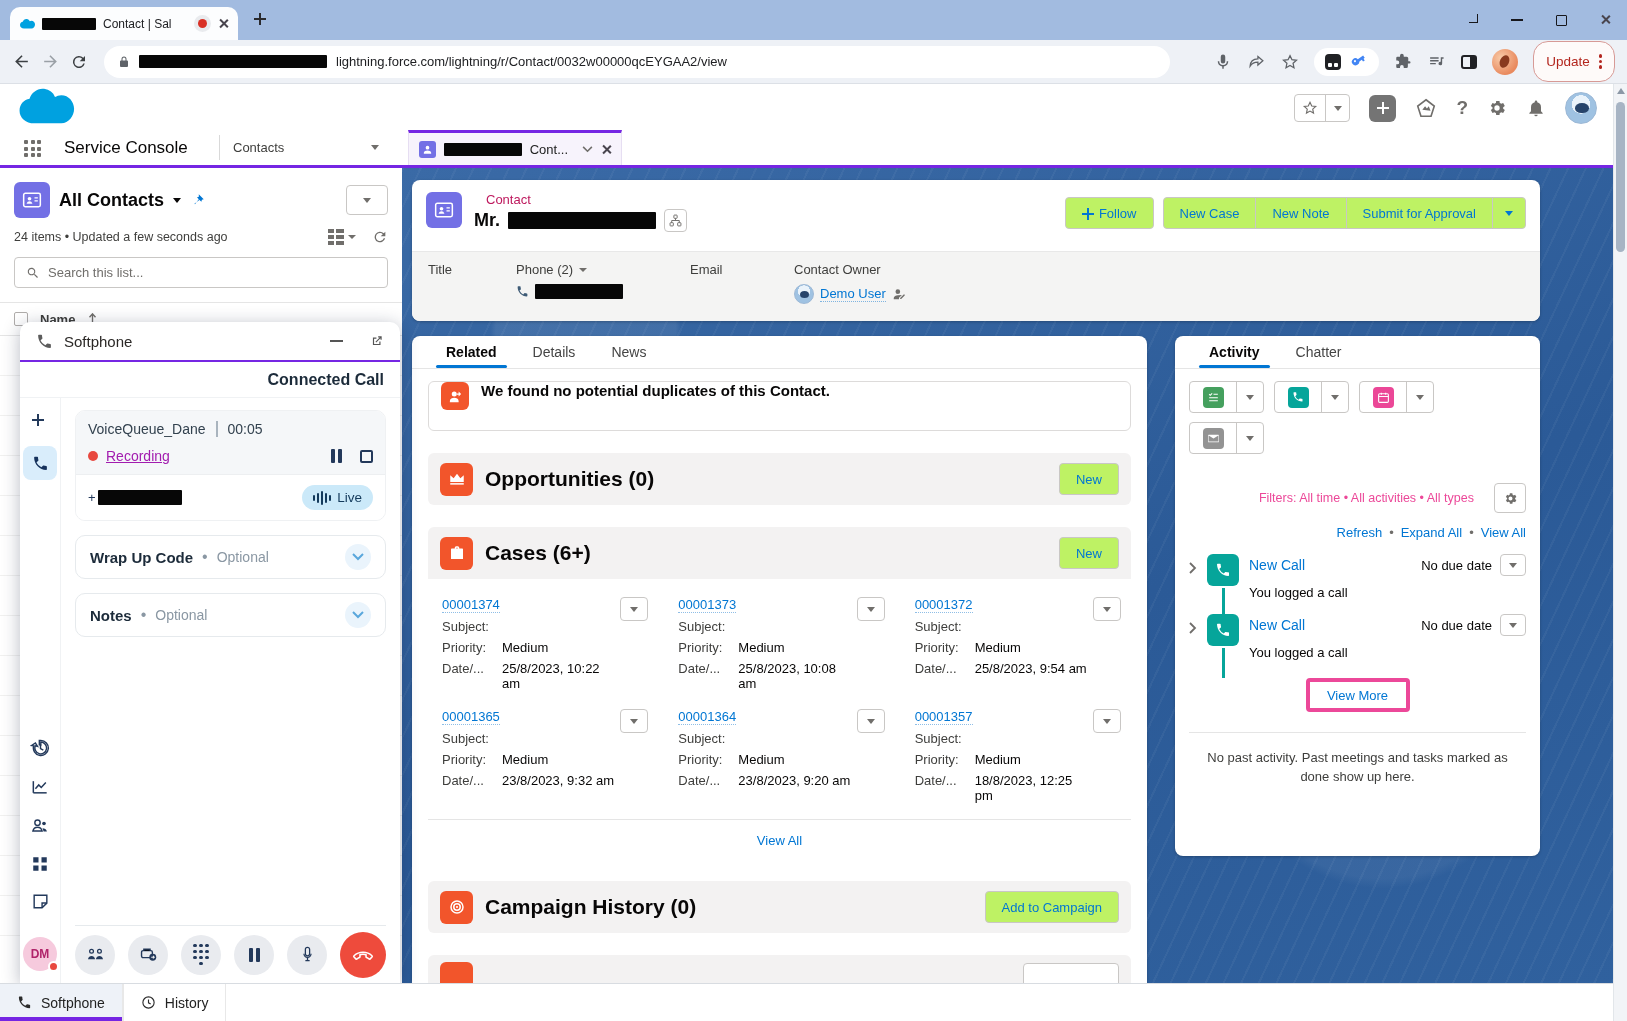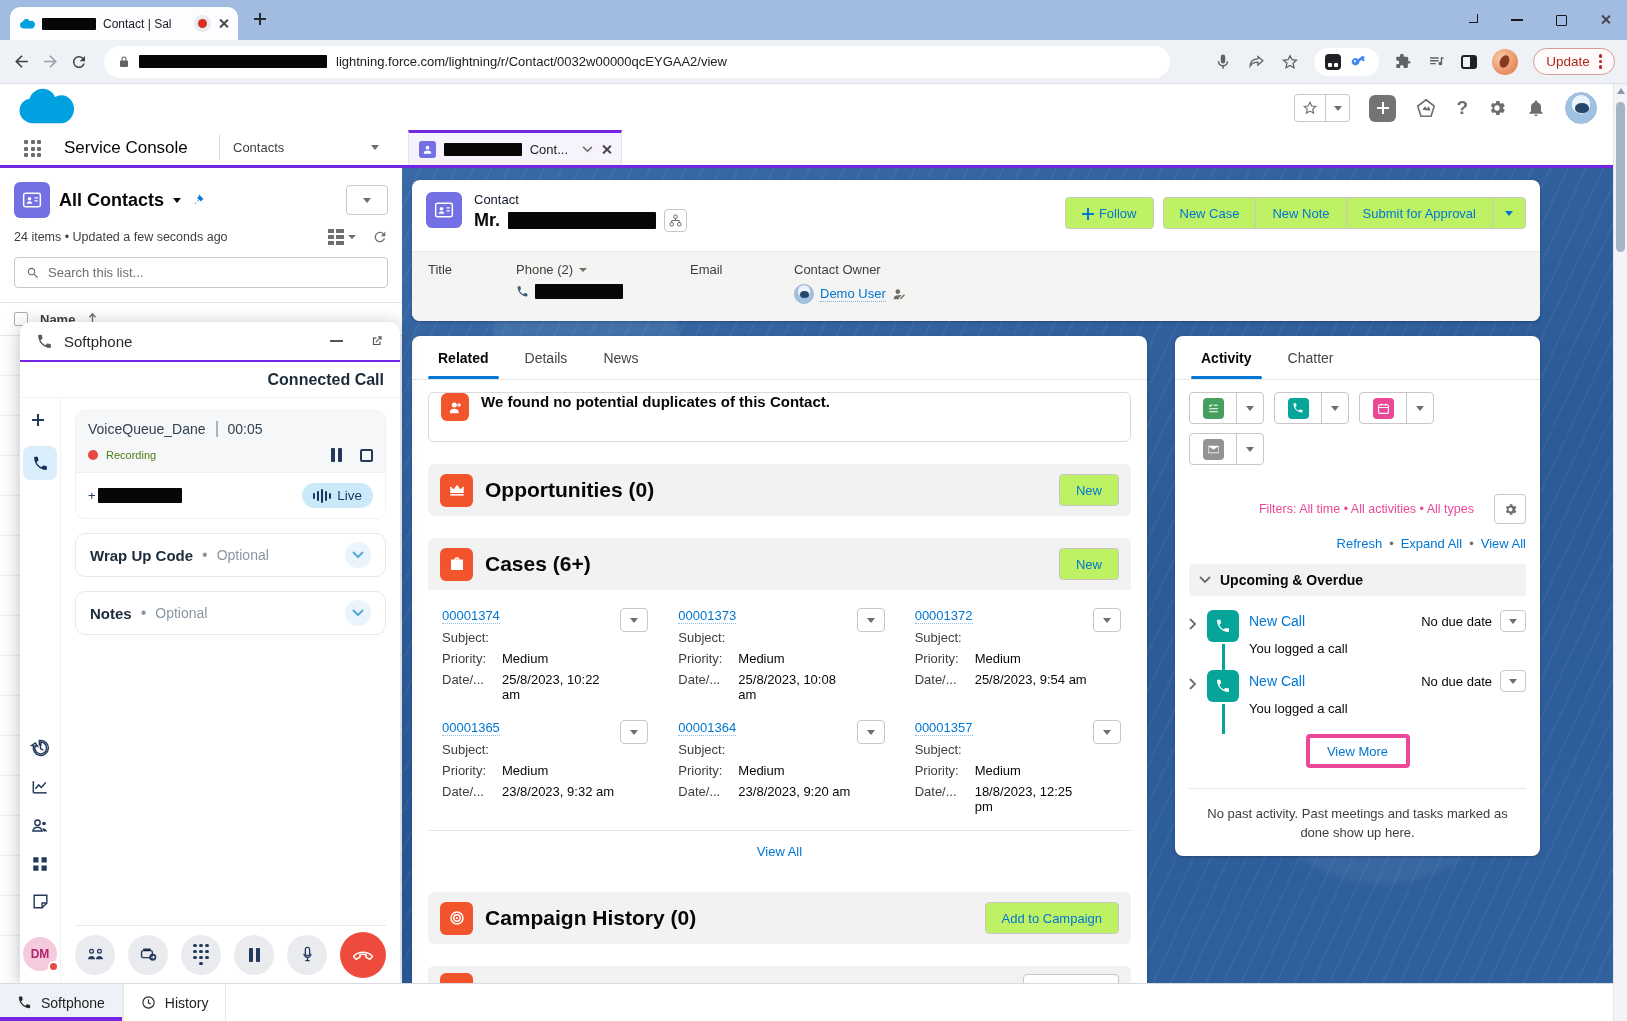--- a/index.html
+++ b/index.html
@@ -34,21 +34,21 @@
   .addressbar{width:1066px;height:32px;background:#fff;border-radius:16px;display:flex;align-items:center;gap:9px;padding:0 14px;margin-left:6px;}
   .url{font-size:13px;color:#202124;white-space:nowrap;}
   .tb-right{margin-left:auto;display:flex;align-items:center;gap:15px;color:#5F6368;}
   .ext-pill{display:flex;align-items:center;gap:10px;background:#fff;border-radius:14px;height:28px;padding:0 11px;}
   .ext-dark{width:16px;height:16px;border-radius:4px;background:#202124;position:relative;}
   .ext-dark::after{content:"";position:absolute;left:3px;bottom:3px;width:4px;height:4px;background:#fff;border-radius:1px;box-shadow:6px 0 0 #fff;}
   .panel-ic{width:16px;height:14px;border:2px solid #202124;border-radius:3px;position:relative;}
   .panel-ic::after{content:"";position:absolute;right:0;top:0;width:5px;height:10px;background:#202124;}
   .avatar-br{width:26px;height:26px;border-radius:50%;background:radial-gradient(circle at 35% 35%,#F8CBA8,#E98A5E 70%);position:relative;}
   .avatar-br::after{content:"";position:absolute;left:8px;top:6px;width:9px;height:13px;border-radius:50%;background:#8A3A1E;transform:rotate(25deg);}
-  .update-pill{display:flex;align-items:center;gap:9px;height:27px;border:1.5px solid #D79A96;border-radius:15px;padding:0 12px;color:#B3261E;font-size:13.5px;background:#FEFAF9;}
+  .update-pill{display:flex;align-items:center;gap:9px;height:41px;border:1.5px solid #D79A96;border-radius:15px;padding:0 12px;color:#B3261E;font-size:13.5px;background:#FEFAF9;}
   .kebab{display:flex;flex-direction:column;gap:2.4px;}
   .kebab i{width:3.2px;height:3.2px;border-radius:50%;background:#B3261E;}
 
   
   .sfheader{position:absolute;left:0;top:84px;width:1627px;height:46px;background:#fff;}
   .sflogo{position:absolute;left:14px;top:3px;}
   .sfsearch{position:absolute;left:553px;top:8px;width:385px;height:31px;border:1px solid #C9C7C5;border-radius:4px;display:flex;align-items:center;gap:8px;padding:0 11px;color:#706E6B;background:#fff;}
   .sfsearch input{border:none;outline:none;flex:1;font-size:13px;font-family:inherit;color:#080707;background:transparent;}
   .sfsearch input::placeholder{color:#706E6B;}
   .sfright{position:absolute;right:30px;top:8px;display:flex;align-items:center;gap:19px;color:#706E6B;}
@@ -103,21 +103,21 @@
   .rail-group{margin-top:auto;display:flex;flex-direction:column;gap:19px;align-items:center;margin-bottom:26px;}
   .dm{width:34px;height:34px;border-radius:50%;background:#F6CADD;color:#B0246A;font-size:12px;font-weight:bold;display:flex;align-items:center;justify-content:center;position:relative;}
   .dm i{position:absolute;right:-2px;bottom:-1px;width:11px;height:11px;border-radius:50%;background:#E8483F;border:2px solid #fff;}
   .sp-content{flex:1;padding:12px 14px 0 14px;display:flex;flex-direction:column;min-height:0;}
   .call-card{border:1px solid #EFF1F3;border-radius:10px;overflow:hidden;}
   .cc-top{background:#F5F7F9;padding:10px 12px;}
   .cc-r1{display:flex;align-items:center;gap:10px;font-size:14px;color:#33424F;}
   .cc-div{width:2px;height:16px;background:#A9B4BE;}
   .cc-r2{display:flex;align-items:center;gap:8px;margin-top:11px;color:#23395B;}
   .rdot{width:10px;height:10px;border-radius:50%;background:#E8483F;}
-  .rec-t{font-size:11px;color:#4d7c0f;flex:1;}
+  .rec-t{font-size:14px;color:#a21caf;flex:1;text-decoration:underline;}
   .pause{display:flex;gap:3px;}
   .pause i{width:4px;height:14px;background:#23395B;border-radius:1px;}
   .stopi{width:13px;height:13px;border:2px solid #23395B;border-radius:2px;margin-left:10px;}
   .cc-r3{background:#fff;border-top:1px solid #EDEFF1;padding:10px 12px;display:flex;align-items:center;gap:2px;font-size:13px;color:#23395B;}
   .live{margin-left:auto;display:flex;align-items:center;gap:6px;background:#CBE9F9;border-radius:14px;padding:5px 11px;font-size:13.5px;color:#133A5C;}
   .wave{display:flex;gap:2px;align-items:center;height:14px;}
   .wave i{width:2px;background:#133A5C;border-radius:1px;}
   .opt-box{margin-top:14px;border:1px solid #E6EAED;border-radius:10px;height:44px;display:flex;align-items:center;gap:9px;padding:0 14px;flex:0 0 auto;}
   .opt-lab{font-weight:bold;font-size:15px;color:#1C2B3A;}
   .opt-b{color:#8A97A3;}
@@ -129,40 +129,40 @@
   .dots10{display:grid;grid-template-columns:repeat(3,3.4px);gap:2.6px;justify-items:center;}
   .dots10 i{width:3.4px;height:3.4px;border-radius:50%;background:currentColor;}
   .dots10 i:nth-child(10){grid-column:2;}
 
   
   .mainregion{position:absolute;left:402px;top:0;width:1225px;height:815px;background:linear-gradient(160deg,#3A6AA6,#2B5A97 55%,#30619e);overflow:hidden;}
   .mainregion::before{content:"";position:absolute;inset:0;background:repeating-linear-gradient(115deg,rgba(255,255,255,.045) 0 2px,transparent 2px 16px),radial-gradient(circle at 15% 20%,rgba(255,255,255,.07) 0 90px,transparent 95px),radial-gradient(circle at 80% 70%,rgba(255,255,255,.05) 0 140px,transparent 150px);}
   .card{position:absolute;background:#fff;border-radius:8px;box-shadow:0 1px 3px rgba(0,0,0,.25);}
   .contact-card{left:10px;top:12px;width:1128px;height:141px;overflow:hidden;}
   .ch-top{height:71px;display:flex;align-items:flex-start;gap:12px;padding:12px 14px;}
-  .ch-entity{font-size:13px;color:#0f172a;}
+  .ch-entity{font-size:13px;color:#be185d;margin-left:12px;}
   .ch-name{display:flex;align-items:center;gap:8px;font-size:18px;font-weight:bold;color:#080707;margin-top:2px;}
   .hier-btn{width:23px;height:23px;border:1px solid #C9C7C5;border-radius:4px;display:flex;align-items:center;justify-content:center;color:#706E6B;background:#fff;}
   .ch-actions{margin-left:auto;display:flex;margin-top:5px;}
   .btn{height:32px;border:1px solid #C9C7C5;background:#bef264;color:#0176D3;font-size:13px;display:inline-flex;align-items:center;justify-content:center;padding:0 16px;white-space:nowrap;}
   .btn.r{border-radius:4px;}
   .btn.follow{border-radius:4px;gap:7px;margin-right:9px;}
   .grp .btn{margin-left:-1px;}
   .grp .btn:first-child{border-radius:4px 0 0 4px;margin-left:0;}
   .grp .btn.caretb{border-radius:0 4px 4px 0;width:34px;padding:0;}
   .ch-fields{height:70px;background:#F4F4F3;border-top:1px solid #E8E8E8;display:flex;gap:24px;padding:10px 0 0 16px;font-size:13px;}
   .fld-lab{color:#3E3E3C;display:flex;align-items:center;gap:6px;}
   .fld-val{margin-top:7px;display:flex;align-items:center;gap:6px;color:#080707;}
   .owner-av{width:20px;height:20px;border-radius:50%;background:radial-gradient(circle at 50% 35%,#EAF3FB 0 40%,#9FC2E2 41% 100%);border:1px solid #9CB8D6;position:relative;}
   .owner-av::after{content:"";position:absolute;left:5px;top:6px;width:9px;height:7px;border-radius:50%;background:#27446B;}
   .link{color:#0176D3;}
   .dotted{border-bottom:1px dotted #7FB4E0;}
 
   .related-card{left:10px;top:168px;width:735px;height:647px;overflow:hidden;border-radius:8px 8px 0 0;}
-  .tabsrow{height:44px;border-bottom:1px solid #E5E5E5;display:flex;align-items:stretch;padding:0 8px;}
+  .tabsrow{height:33px;border-bottom:1px solid #E5E5E5;display:flex;align-items:stretch;padding:0 16px;}
   .tab{padding:0 18px;display:flex;align-items:center;font-size:14px;color:#444;position:relative;}
   .tab.active{font-weight:bold;color:#080707;}
   .tab.active::after{content:"";position:absolute;left:8px;right:8px;bottom:0;height:3px;background:#0176D3;border-radius:2px;}
   .rc-pad{padding:12px 16px 0 16px;}
   .dupbox{border:1px solid #DDDBDA;border-radius:6px;height:50px;display:flex;gap:12px;padding:0 12px;font-weight:bold;font-size:15px;color:#080707;}
   .sec-ic{width:33px;height:33px;border-radius:6px;display:flex;align-items:center;justify-content:center;flex:0 0 auto;}
   .orange{background:#F2552B;}
   .sec-head{height:52px;background:#F3F2F2;border-radius:6px;display:flex;align-items:center;gap:12px;padding:0 12px;margin-top:22px;}
   .sec-head.open{border-radius:6px 6px 0 0;}
   .sec-title{font-weight:bold;font-size:21px;color:#080707;}
@@ -782,28 +782,20 @@
                   <path d="M19.4 13a7.5 7.5 0 0 0 0-2l2-1.5-2-3.5-2.4 1a7.5 7.5 0 0 0-1.7-1L15 3.5h-4L10.7 6a7.5 7.5 0 0 0-1.7 1l-2.4-1-2 3.5 2 1.5a7.5 7.5 0 0 0 0 2l-2 1.5 2 3.5 2.4-1a7.5 7.5 0 0 0 1.7 1l.3 2.5h4l.3-2.5a7.5 7.5 0 0 0 1.7-1l2.4 1 2-3.5-2-1.5zM12 15.2a3.2 3.2 0 1 1 0-6.4 3.2 3.2 0 0 1 0 6.4z" fill="currentColor"></path>
                 </svg>
             </span>
           </div>
           <div class="alinks">
             <span class="link">Refresh</span>
             <span class="sep">•</span>
             <span class="link">Expand All</span>
             <span class="sep">•</span>
             <span class="link">View All</span>
-          </div>
-          <div class="upco">
-            <span class="ic">
-              <svg width="12" height="8" viewBox="0 0 12 8">
-                  <path d="M1 1l5 5 5-5" fill="none" stroke="#706E6B" stroke-width="1.8"></path>
-                </svg>
-            </span>
-            <span>Upcoming &amp; Overdue</span>
           </div>
 
           <div class="tl-item">
             <span class="tl-exp ic">
               <svg width="8" height="12" viewBox="0 0 8 12">
                   <path d="M1 1l5 5-5 5" fill="none" stroke="#706E6B" stroke-width="1.8"></path>
                 </svg>
             </span>
             <span class="tl-railbox">
               <span class="tl-ic ic">

